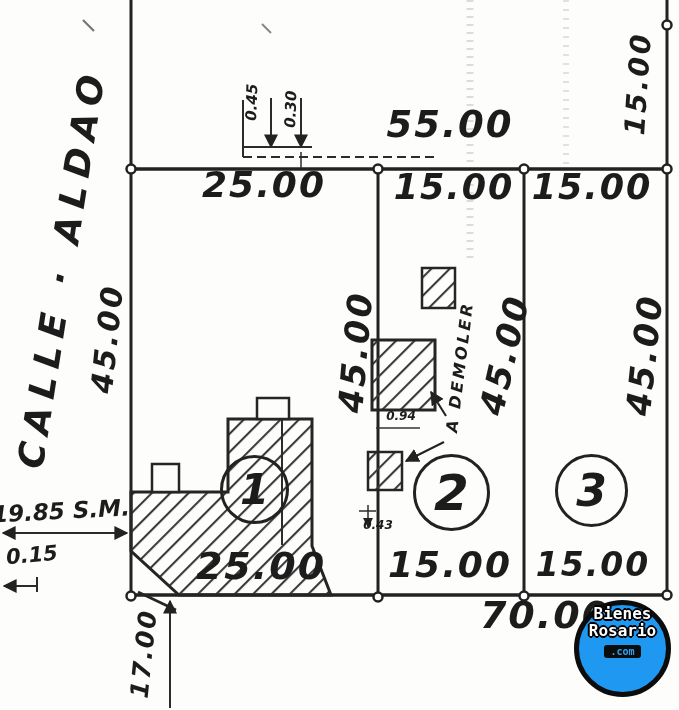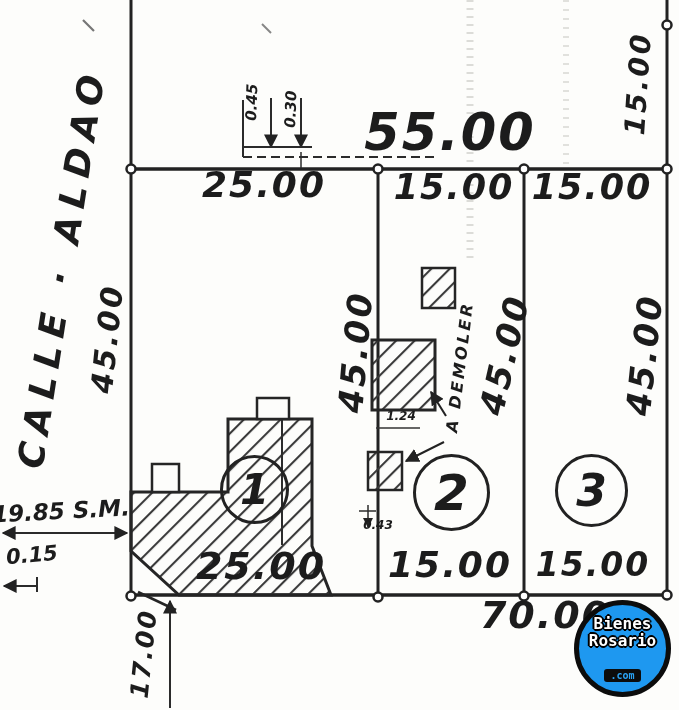--- a/index.html
+++ b/index.html
@@ -26,31 +26,31 @@
     border:3.5px solid #222;
     border-radius:50%;
     display:flex;align-items:center;justify-content:center;
     font-weight:bold;font-style:italic;color:#1c1c1c;
     background:transparent;
   }
   .logo{
     position:absolute;left:574px;top:600px;
     width:87px;height:87px;border-radius:50%;
     background:#1e98f0;border:5px solid #0c0c0c;
-    display:flex;flex-direction:column;align-items:center;justify-content:center;
+    display:flex;flex-direction:column;align-items:center;
     z-index:5;
   }
   .logo-line{
     font-family:"DejaVu Sans Mono",monospace;
     font-weight:bold;font-size:16px;line-height:17px;color:#ffffff;
     text-shadow:2px 0 #000,-2px 0 #000,0 2px #000,0 -2px #000,
                 1px 1px #000,-1px -1px #000,1px -1px #000,-1px 1px #000;
   }
   .logo-com{
-    margin-top:20px;
+    margin-top:6px;
     font-family:"DejaVu Sans Mono",monospace;
     font-weight:bold;font-size:10px;line-height:11px;
     color:#2aa3f5;background:#0c0c0c;
     padding:1px 6px;border-radius:3px;
   }
 </style>
 </head>
 <body>
 
 <div id="canvas">
@@ -133,21 +133,21 @@
       <circle cx="667" cy="25" r="4.5"></circle>
       <circle cx="131" cy="596" r="4.5"></circle>
       <circle cx="378" cy="597" r="4.5"></circle>
       <circle cx="524" cy="596" r="4.5"></circle>
       <circle cx="667" cy="595" r="4.5"></circle>
     </g>
   </svg>
 
   <div class="lbl" style="left:-168px;top:248px;width:460px;font-size:36px;letter-spacing:8px;transform:rotate(-81deg);">CALLE · ALDAO</div>
 
-  <div class="lbl" style="left:350px;top:105px;width:200px;font-size:51px;letter-spacing:2px;">55.00</div>
+  <div class="lbl" style="left:350px;top:105px;width:200px;font-size:37px;letter-spacing:2px;">55.00</div>
 
   <div class="lbl" style="left:212px;top:94px;width:80px;font-size:15px;transform:rotate(-88deg);">0.45</div>
   <div class="lbl" style="left:251px;top:101px;width:80px;font-size:15px;transform:rotate(-88deg);">0.30</div>
 
   <div class="lbl" style="left:179px;top:165px;width:170px;font-size:36px;letter-spacing:2px;">25.00</div>
   <div class="lbl" style="left:379px;top:168px;width:150px;font-size:35px;letter-spacing:2px;">15.00</div>
   <div class="lbl" style="left:517px;top:168px;width:150px;font-size:35px;letter-spacing:2px;">15.00</div>
 
   <div class="lbl" style="left:579px;top:68px;width:120px;font-size:28px;letter-spacing:3px;transform:rotate(-86deg);">15.00</div>
 
@@ -160,21 +160,21 @@
   <div class="lbl" style="left:375px;top:545px;width:150px;font-size:36px;letter-spacing:2px;">15.00</div>
   <div class="lbl" style="left:523px;top:547px;width:140px;font-size:33px;letter-spacing:2px;">15.00</div>
 
   <div class="lbl" style="left:455px;top:595px;width:180px;font-size:38px;letter-spacing:2px;z-index:2;">70.00</div>
 
   <div class="lbl" style="left:-19px;top:499px;width:160px;font-size:23px;transform:rotate(-3deg);">19.85 S.M.</div>
   <div class="lbl" style="left:-13px;top:544px;width:90px;font-size:21px;transform:rotate(-5deg);">0.15</div>
   <div class="lbl" style="left:89px;top:640px;width:110px;font-size:25px;letter-spacing:2px;transform:rotate(-84deg);">17.00</div>
 
   <div class="lbl" style="left:385px;top:358px;width:150px;font-size:16px;letter-spacing:3px;transform:rotate(-83deg);">A DEMOLER</div>
-  <div class="lbl" style="left:371px;top:410px;width:60px;font-size:12px;">1.24</div>
+  <div class="lbl" style="left:371px;top:410px;width:60px;font-size:12px;">0.94</div>
   <div class="lbl" style="left:348px;top:519px;width:60px;font-size:12px;">0.43</div>
 
   <div class="lot-circle" style="left:220px;top:455px;width:63px;height:63px;font-size:42px;">
     <span>1</span>
   </div>
   <div class="lot-circle" style="left:413px;top:454px;width:71px;height:71px;font-size:50px;">
     <span>2</span>
   </div>
   <div class="lot-circle" style="left:555px;top:454px;width:67px;height:67px;font-size:44px;">
     <span>3</span>

